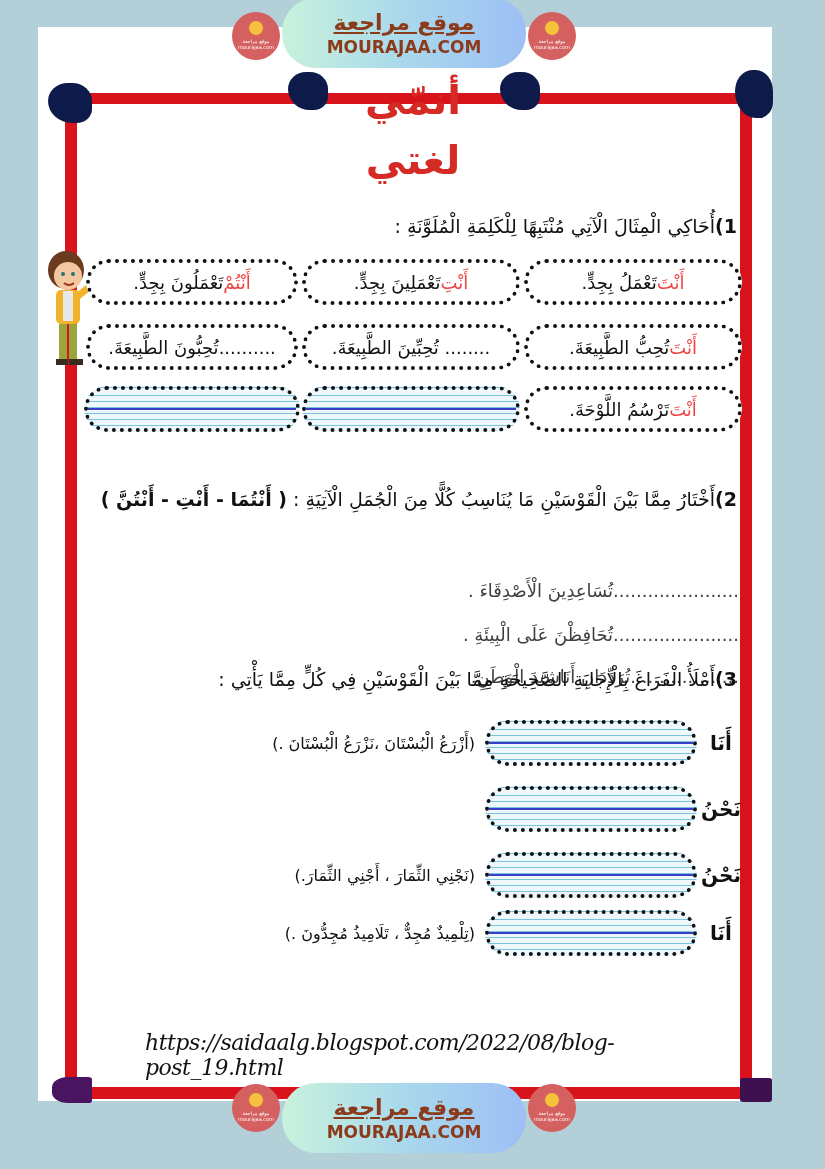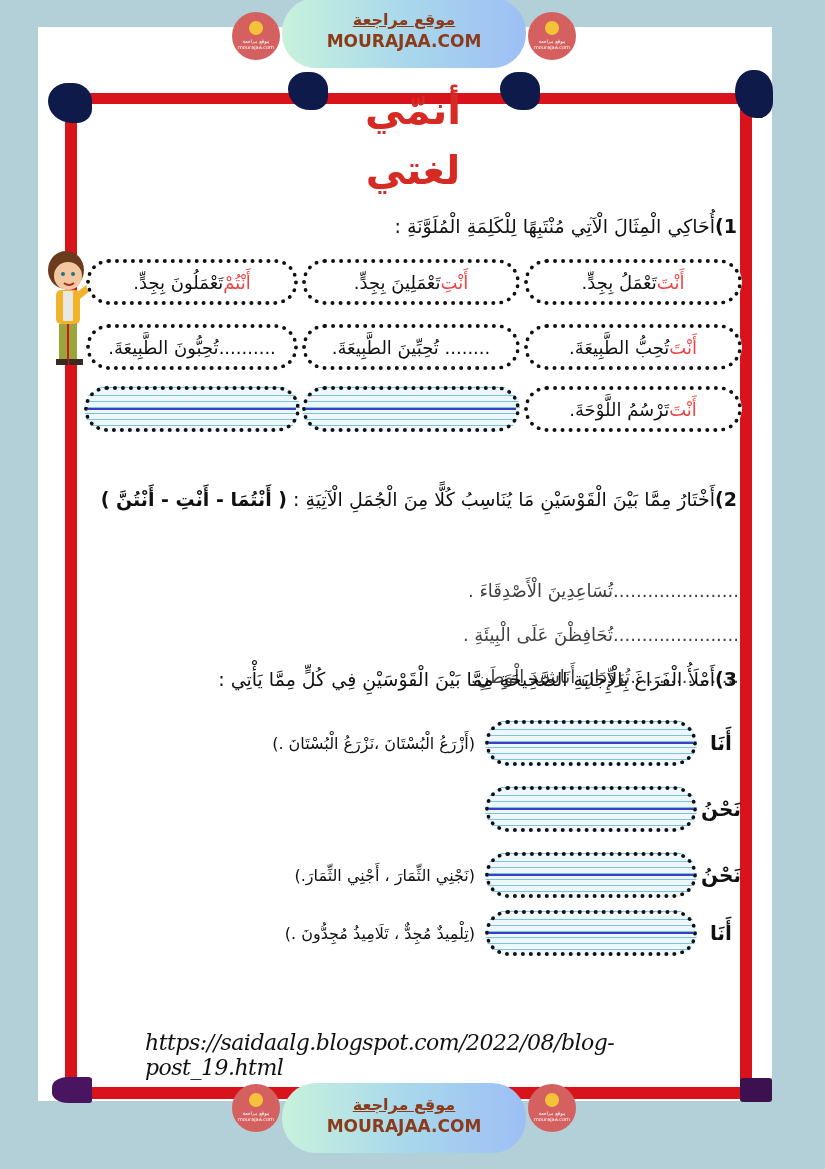--- a/index.html
+++ b/index.html
@@ -23,35 +23,35 @@
     border-radius:45% 45% 35% 55%;
   }
   .corner.tl { left:48px; top:83px; }
   .corner.tr2 { left:500px; top:72px; width:40px; height:38px; }
   .corner.tl2 { left:288px; top:72px; width:40px; height:38px; }
   .corner.tr { left:735px; top:70px; width:38px; height:48px; }
   .corner.bl { left:52px; top:1077px; width:40px; height:26px; background:#4a1560; border-radius:40% 10% 10% 40%; }
   .corner.br { left:740px; top:1078px; width:32px; height:24px; background:#3d1050; border-radius:10%; }
 
   .page-title {
-    position:absolute; left:318px; top:80px; width:190px; height:60px;
+    position:absolute; left:318px; top:70px; width:190px; height:60px;
     color:#d62a25; font-size:40px; font-weight:bold; text-align:center;
     direction:rtl; line-height:60px; letter-spacing:1px;
   }
 
   
   .banner {
     position:absolute; left:282px; width:244px; height:70px;
     border-radius:34px;
     background:linear-gradient(90deg,#c8f2dc 0%,#a9d8ec 50%,#9dbff5 100%);
     text-align:center; color:#8b3a1a; font-weight:bold;
   }
   .banner.top { top:-2px; }
   .banner.bottom { top:1083px; }
-  .banner .ar { font-size:16px; text-decoration:underline; margin-top:12px; direction:rtl; }
+  .banner .ar { font-size:22px; text-decoration:underline; margin-top:12px; direction:rtl; }
   .banner .en { font-size:17px; margin-top:2px; font-family:"DejaVu Sans", sans-serif; }
   .badge {
     position:absolute; width:48px; height:48px; border-radius:50%;
     background:#d46060; color:#fff; text-align:center;
   }
   .badge .dot { width:14px; height:14px; border-radius:50%; background:#f5c33b; margin:9px auto 3px; }
   .badge .t { font-size:5px; line-height:6px; }
   .badge.tl { left:232px; top:12px; }
   .badge.tr { left:528px; top:12px; }
   .badge.bl { left:232px; top:1084px; }

